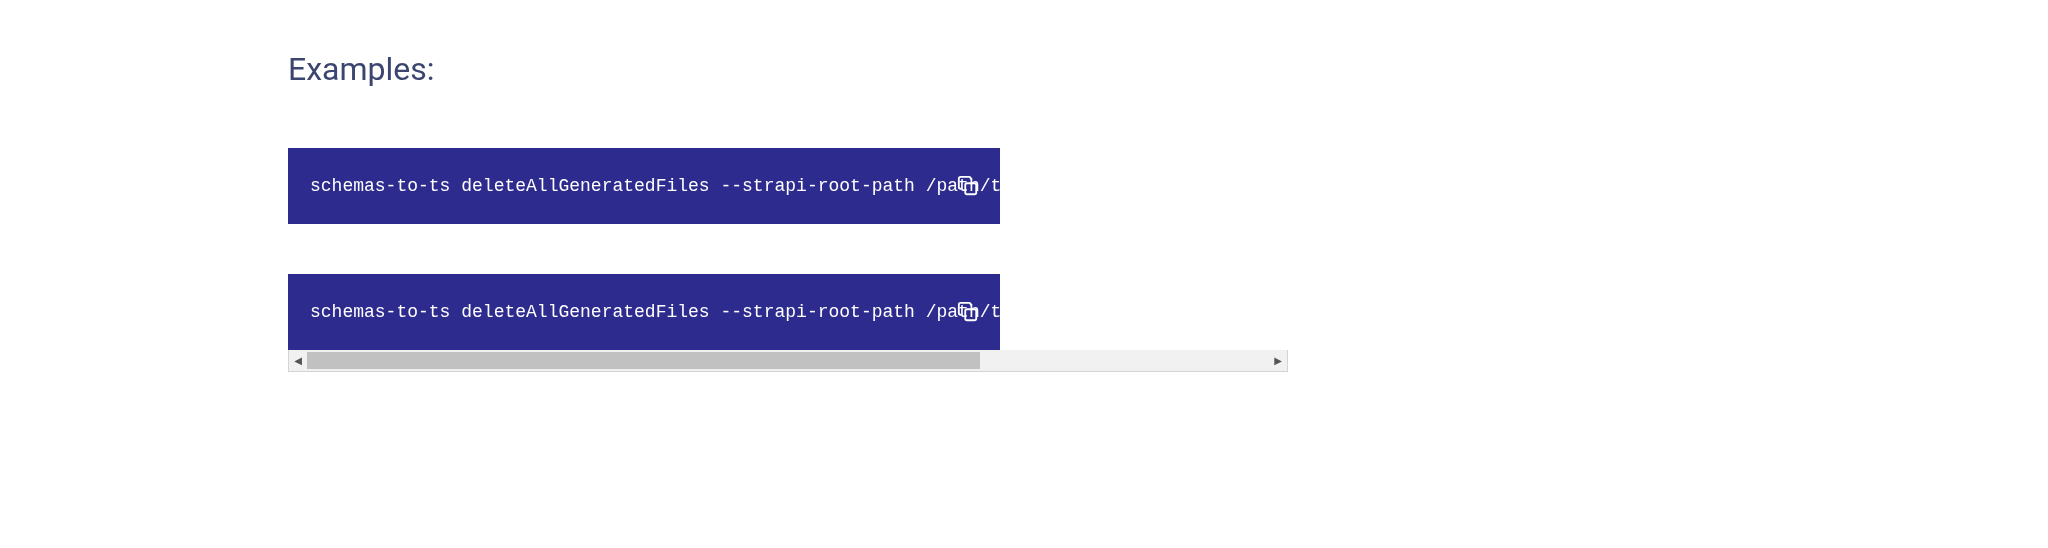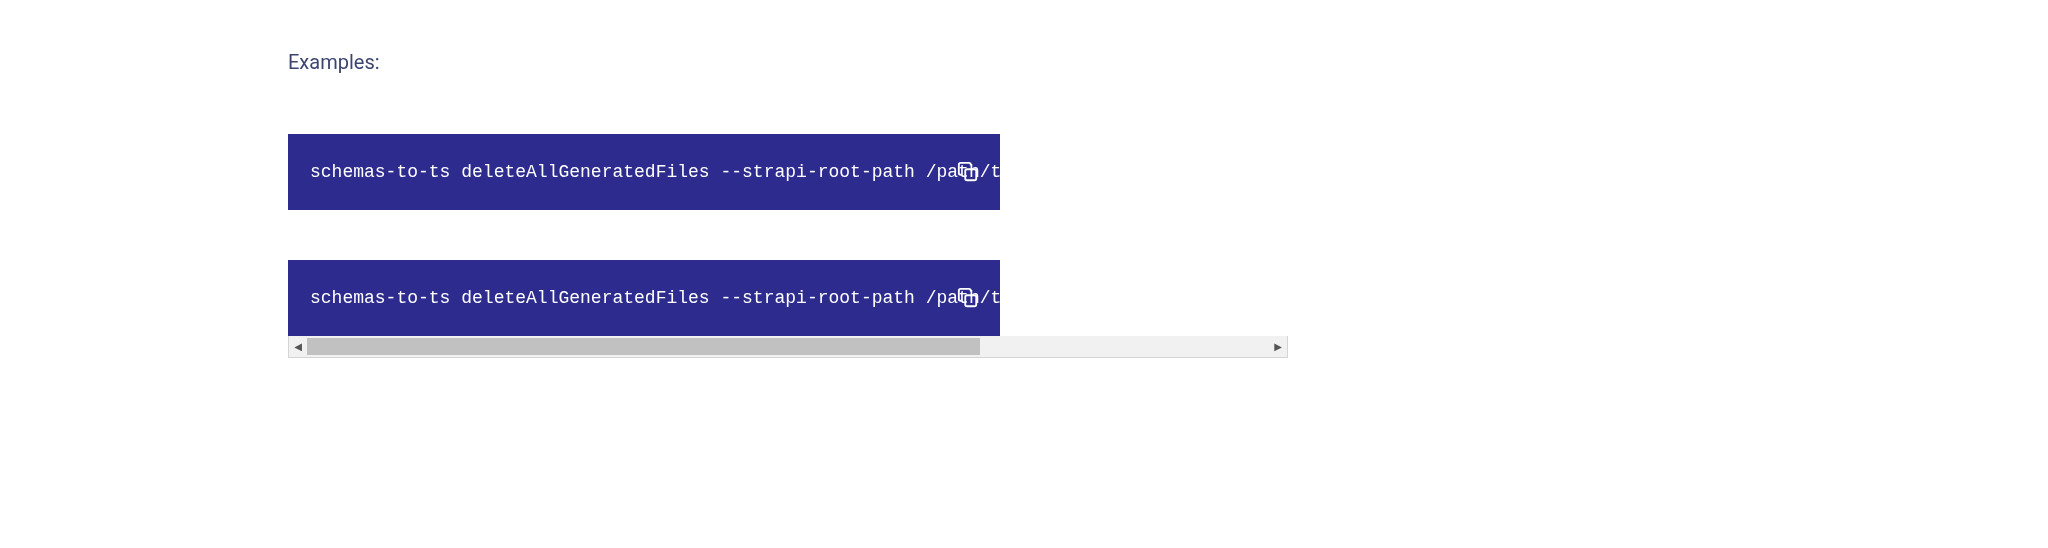--- a/index.html
+++ b/index.html
@@ -13,21 +13,21 @@
       width: 2048px;
       height: 548px;
       overflow: hidden;
     }
     .container {
       padding: 50px 0 0 288px;
       width: 1000px;
     }
     .heading {
       color: #3b4570;
-      font-size: 20px;
+      font-size: 32px;
       font-weight: 400;
       margin-bottom: 60px;
     }
     .code-block {
       background: #2d2b8e;
       position: relative;
       margin-bottom: 50px;
       overflow-x: auto;
     }
     .code-block:last-child {

